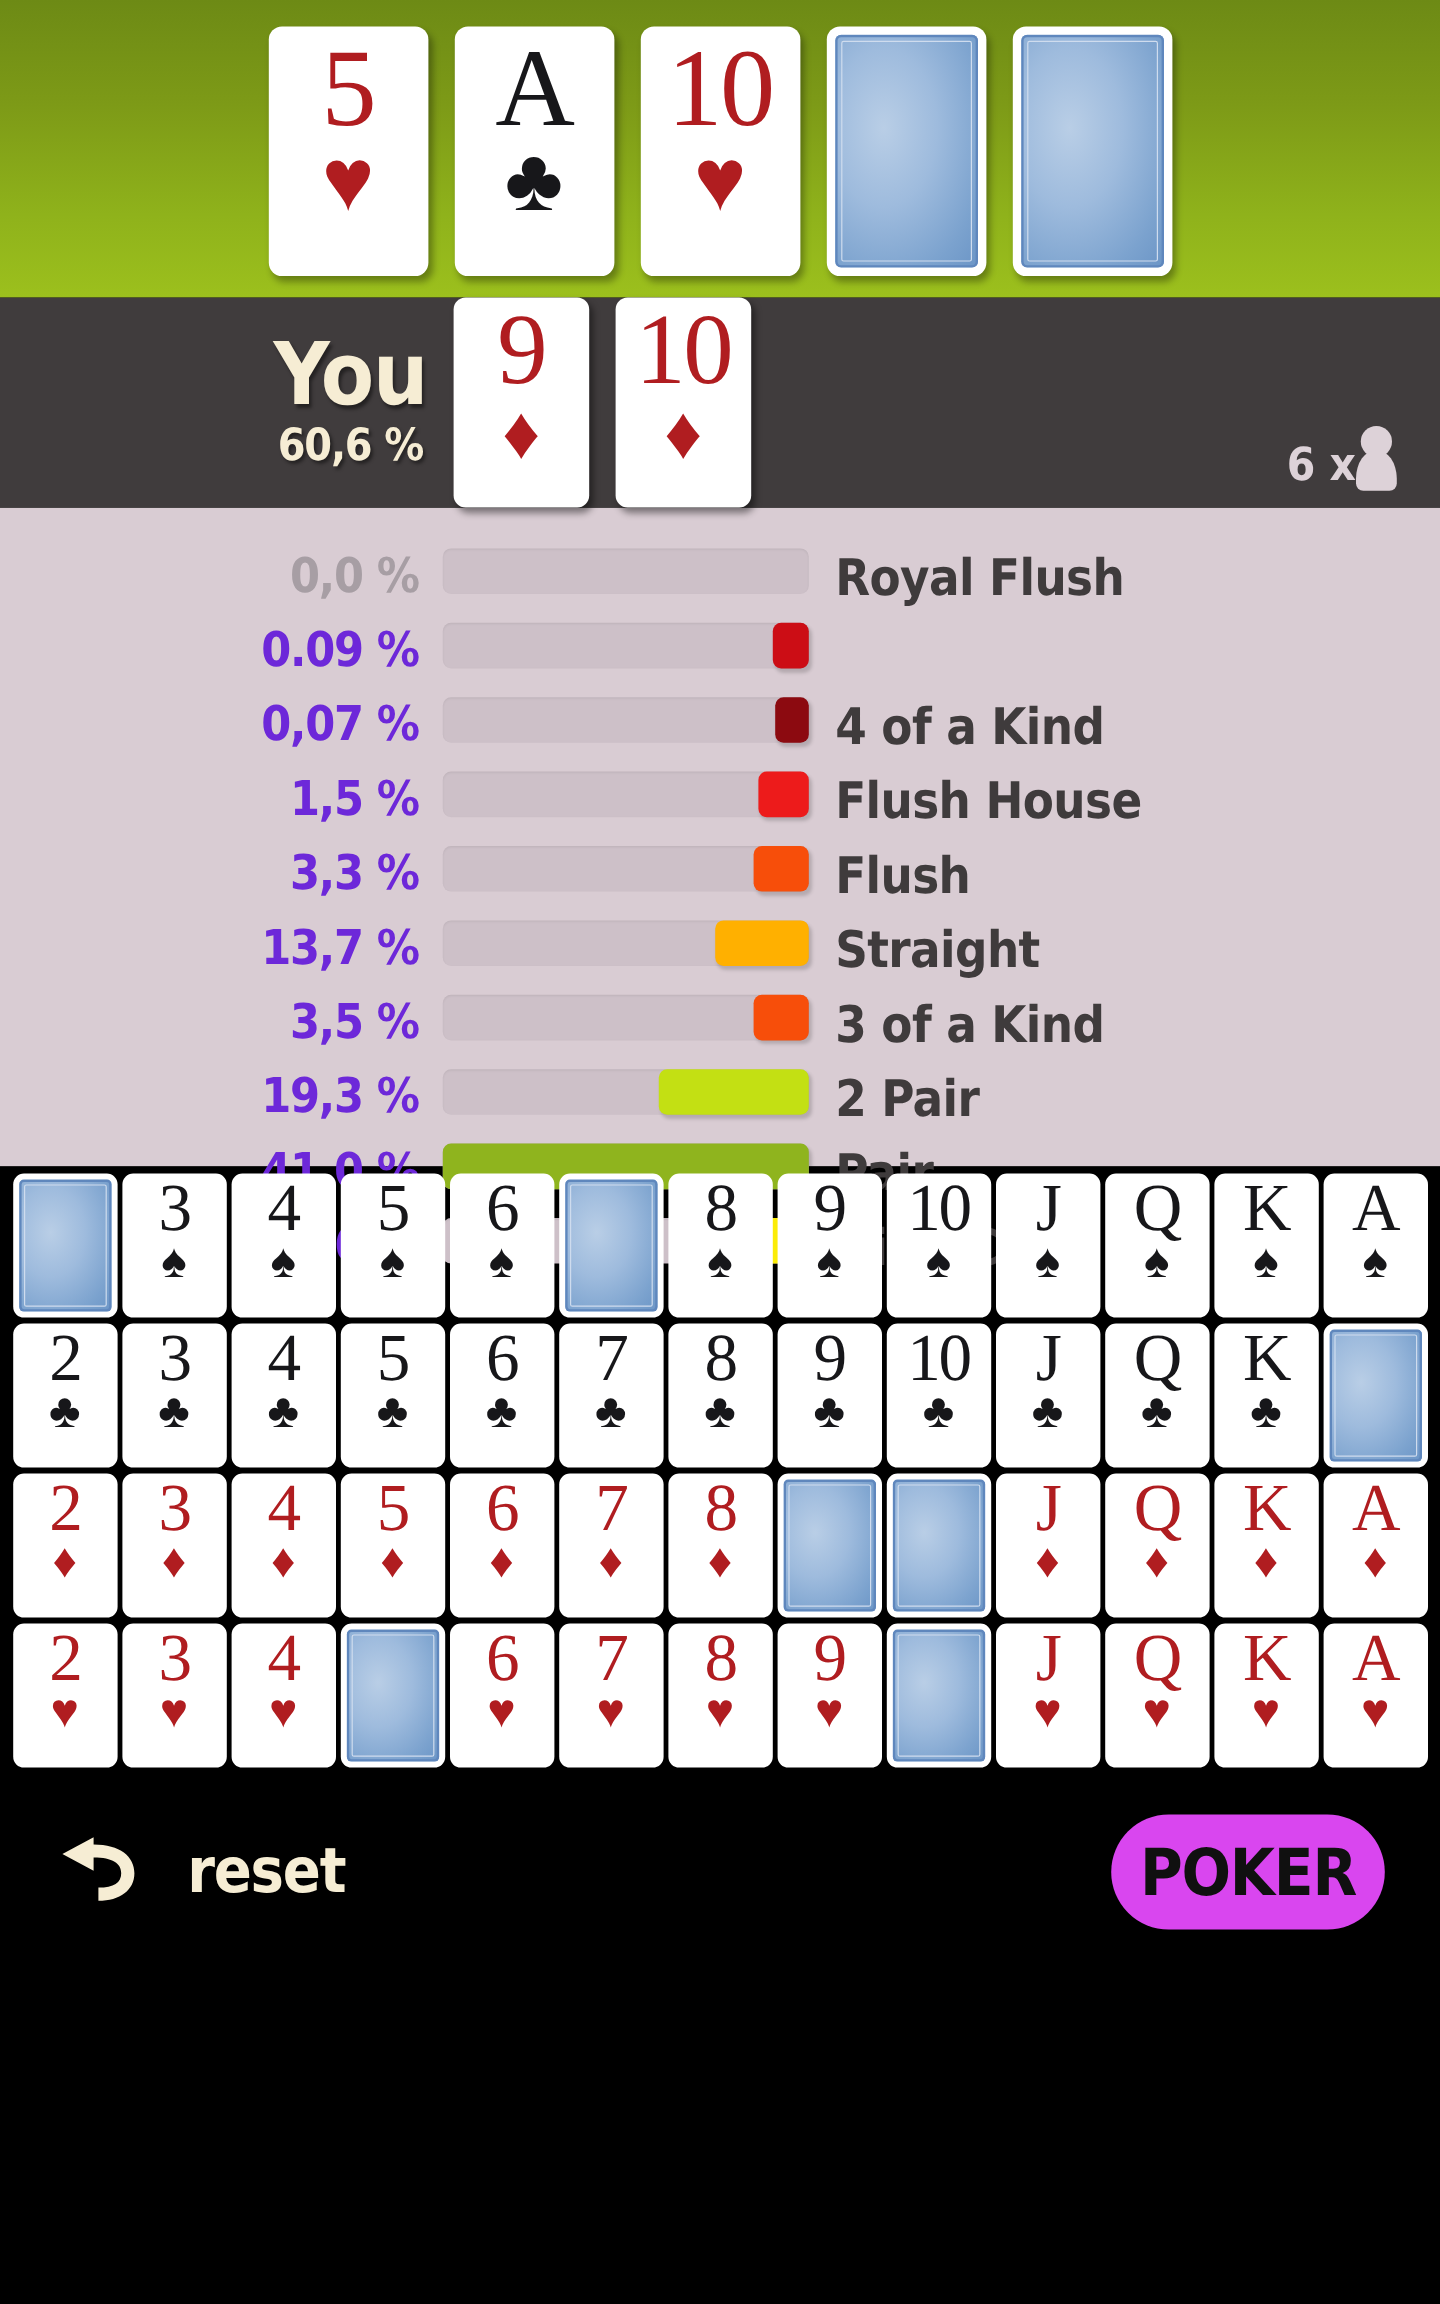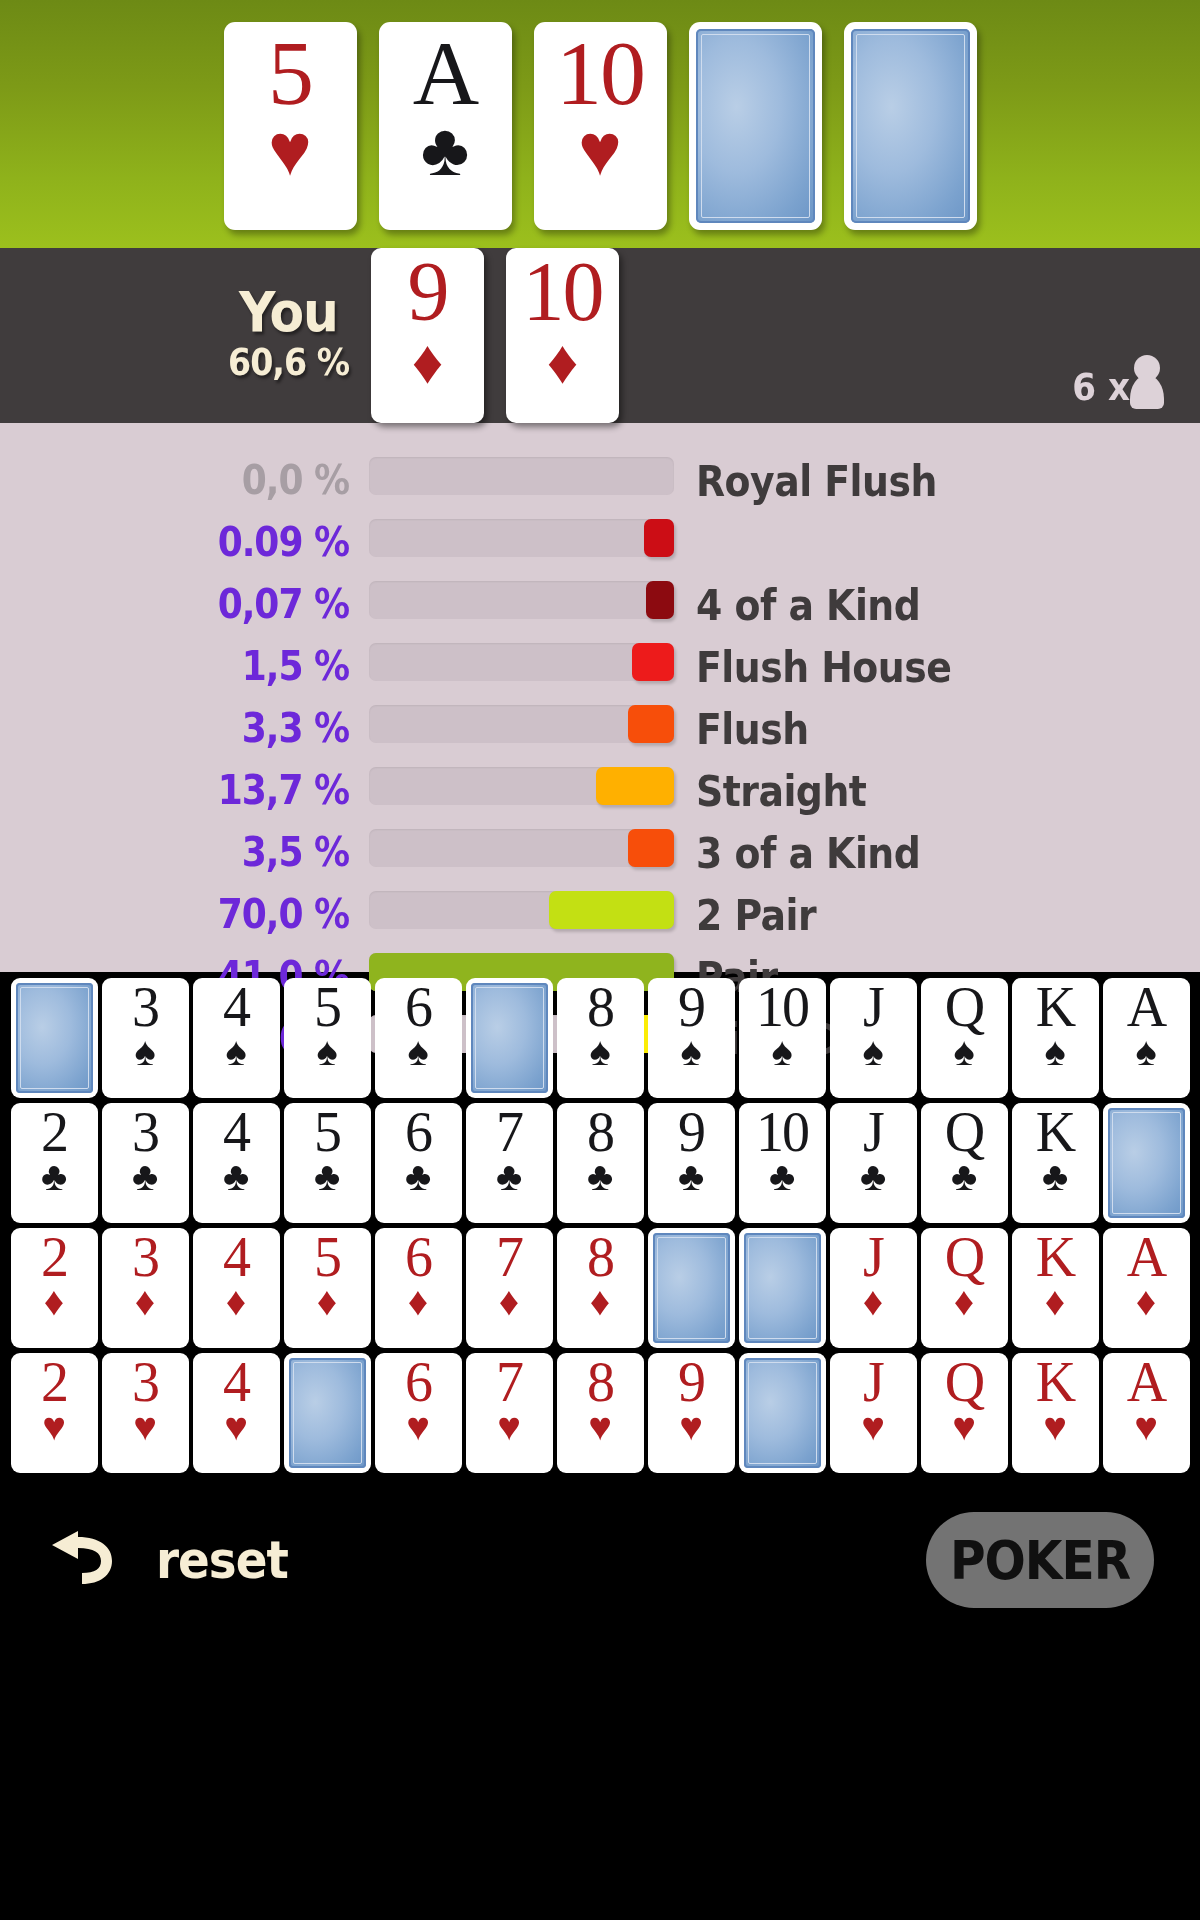--- a/index.html
+++ b/index.html
@@ -50,21 +50,21 @@
   .player {
     height: 175px; width: 100%;
     background: #403c3d;
     display: flex; align-items: center; position: relative;
   }
   .youbox {
     margin-left: 228px; text-align: center; color: #f6edd4;
     text-shadow: 2px 3px 3px rgba(0,0,0,0.45);
     font-family: "DejaVu Sans Condensed","Liberation Sans", sans-serif;
   }
-  .youbox .youlbl { font-size: 56px; font-weight: 700; line-height: 1; letter-spacing:-1px;}
+  .youbox .youlbl { font-size: 72px; font-weight: 700; line-height: 1; letter-spacing:-1px;}
   .youbox .youpct { font-size: 37px; font-weight: 700; line-height: 1.25; letter-spacing:-1px;}
   .hole { display:flex; gap:22px; margin-left: 22px; }
   .hcard {
     width: 113px; height: 175px; border-radius: 10px; background:#fff;
     box-shadow: 3px 4px 6px rgba(0,0,0,0.45);
     display:flex; flex-direction:column; align-items:center;
     padding-top: 2px; position: relative;
   }
   .hcard .rank { font-size: 84px; line-height:1; font-family:"Liberation Serif",serif; letter-spacing:-2px;}
   .hcard .suit { font-size: 62px; line-height:0.85; margin-top:2px; }
@@ -127,21 +127,21 @@
   }
   .resetbtn { display:flex; align-items:center; gap:36px; margin-left: 48px; }
   .undo-icon { width: 72px; height: 62px; }
   .resetlbl {
     font-size: 52px; font-weight:700; color:#f6edd4; letter-spacing:-1px;
     font-family:"DejaVu Sans Condensed","Liberation Sans",sans-serif;
   }
   .pokerbtn {
     position:absolute; right: 46px; top: 30px;
     width: 228px; height: 96px; border-radius: 48px;
-    background: #737373; display:flex; align-items:center; justify-content:center;
+    background: #d946ef; display:flex; align-items:center; justify-content:center;
   }
   .pokerlbl {
     font-size: 54px; font-weight:700; color:#101010; letter-spacing:-1px;
     font-family:"DejaVu Sans Condensed","Liberation Sans",sans-serif;
   }
 </style>
 </head>
 <body>
 
 <div id="app">
@@ -232,21 +232,21 @@
         <div class="olbl">Straight</div>
       </div>
       <div class="orow">
         <div class="opct">3,5 %</div>
         <div class="track">
           <div class="fill" style="width: 46px; background: rgb(247, 78, 10);"></div>
         </div>
         <div class="olbl">3 of a Kind</div>
       </div>
       <div class="orow">
-        <div class="opct">70,0 %</div>
+        <div class="opct">19,3 %</div>
         <div class="track">
           <div class="fill" style="width: 125px; background: rgb(195, 224, 19);"></div>
         </div>
         <div class="olbl">2 Pair</div>
       </div>
       <div class="orow">
         <div class="opct">41,0 %</div>
         <div class="track">
           <div class="fill" style="width: 305px; background: rgb(143, 180, 30);"></div>
         </div>

